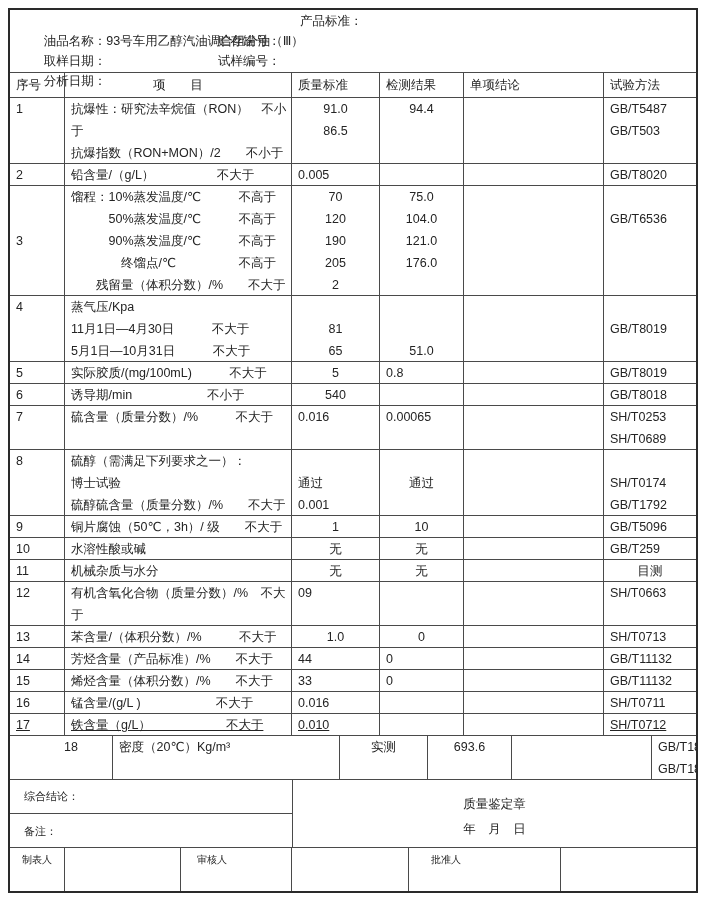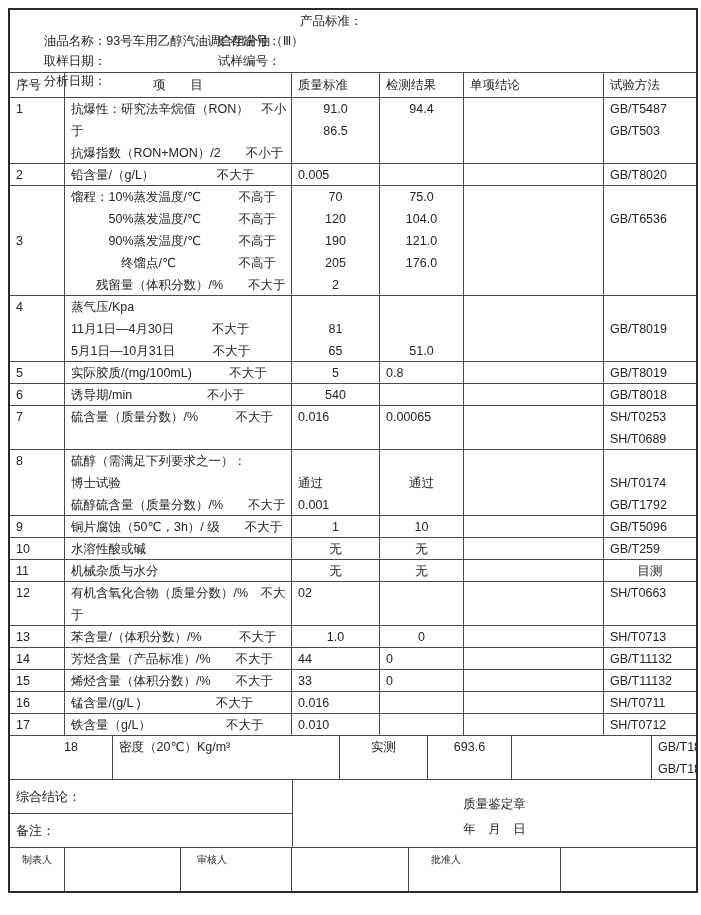--- a/index.html
+++ b/index.html
@@ -26,21 +26,21 @@
   .td { border-right:1px solid #4a4a4a; overflow:hidden; }
   .td:last-child { border-right:none; }
   .al { padding-left:6px; text-align:left; }
   .ac { text-align:center; }
   .ln { height:22px; line-height:22px; font-size:12.5px; white-space:pre; }
   .thead .ln { height:24px; line-height:24px; }
 
   
   .footgrid { display:grid; grid-template-columns:283px auto; border-top:1px solid #4a4a4a; }
   .fleft { border-right:1px solid #4a4a4a; }
-  .fcell { padding-left:6px; font-size:13px; white-space:pre; }
+  .fcell { padding-left:14px; font-size:11px; white-space:pre; }
   .fc1 { height:33px; line-height:33px; }
   .fc2 { height:34px; line-height:34px; border-top:1px solid #4a4a4a; }
   .seal { grid-column:2; grid-row:1 / span 2; display:flex; flex-direction:column;
           justify-content:center; align-items:center; padding-top:6px; }
   .seal .ln { height:25px; line-height:25px; }
 
   
   .siggrid { display:grid; grid-template-columns:55px 116px 111px 117px 152px auto;
              height:44px; border-top:1px solid #4a4a4a; }
   .sg { border-right:1px solid #4a4a4a; font-size:10px; line-height:20px;
@@ -382,21 +382,21 @@
         <div class="trow" style="height: 44px;">
           <div class="td al">
             <div class="ln">12</div>
             <div class="ln"></div>
           </div>
           <div class="td al">
             <div class="ln">有机含氧化合物（质量分数）/%　不大</div>
             <div class="ln">于</div>
           </div>
           <div class="td al">
-            <div class="ln">02</div>
+            <div class="ln">09</div>
             <div class="ln"></div>
           </div>
           <div class="td ac">
             <div class="ln"></div>
             <div class="ln"></div>
           </div>
           <div class="td al">
             <div class="ln"></div>
             <div class="ln"></div>
           </div>
@@ -478,21 +478,21 @@
           <div class="td ac">
             <div class="ln"></div>
           </div>
           <div class="td al">
             <div class="ln"></div>
           </div>
           <div class="td al">
             <div class="ln">SH/T0711</div>
           </div>
         </div>
-        <div class="trow" style="height: 22px;">
+        <div class="trow" style="height: 22px; text-decoration: underline;">
           <div class="td al">
             <div class="ln">17</div>
           </div>
           <div class="td al">
             <div class="ln">铁含量（g/L）　　　　　　不大于</div>
           </div>
           <div class="td al">
             <div class="ln">0.010</div>
           </div>
           <div class="td ac">

